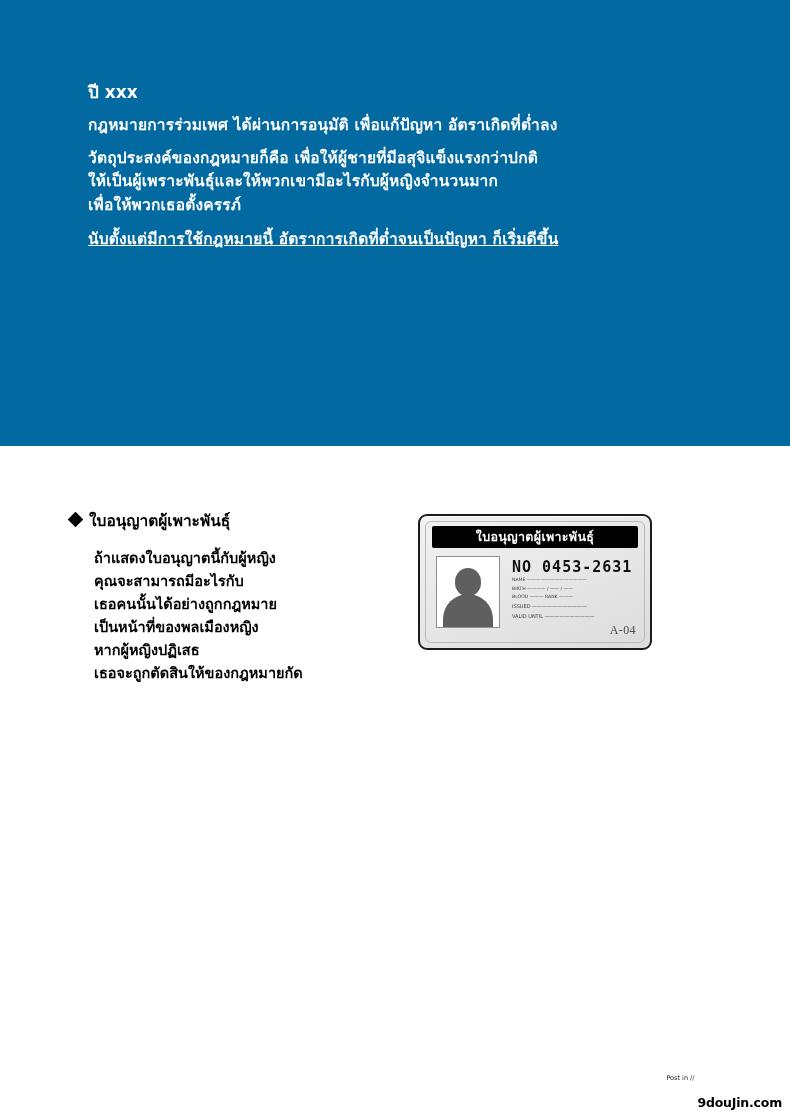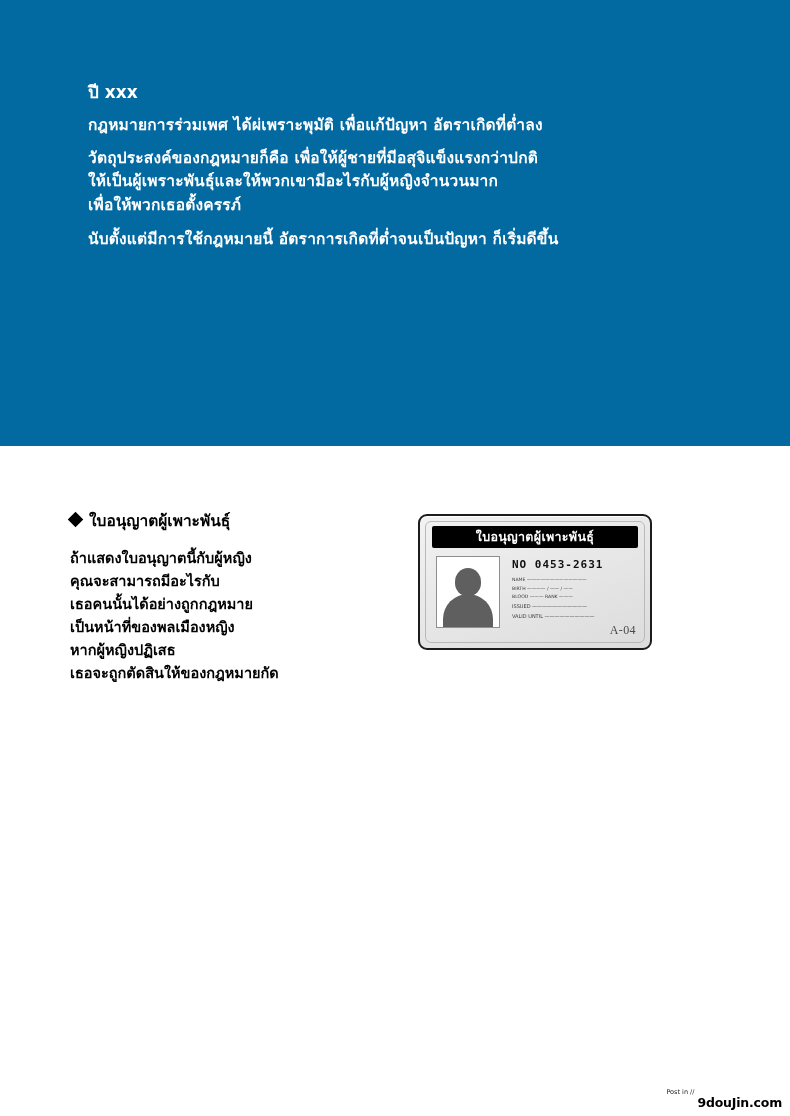--- a/index.html
+++ b/index.html
@@ -45,21 +45,21 @@
     letter-spacing: 0.2px;
     line-height: 1.52;
     white-space: nowrap;
   }
   .top-text .year {
     font-size: 17px;
     font-weight: bold;
     margin-bottom: 9px;
   }
   .top-text .gap-1 { margin-top: 9px; }
-  .top-text .gap-2 { margin-top: 11px; }
+  .top-text .gap-2 { margin-top: 11px; text-decoration: underline; }
 
   
   .panel-bottom {
     position: absolute;
     left: 0;
     top: 446px;
     width: 790px;
     height: 495px;
     background: #ffffff;
   }
@@ -83,20 +83,21 @@
     display: inline-block;
     width: 11px;
     height: 11px;
     background: #000;
     transform: rotate(45deg);
     position: relative;
     top: -1px;
     flex: 0 0 auto;
   }
   .bullet-body {
+    margin-left: 24px;
   }
   .bullet-body .bline {
     font-size: 14.5px;
     font-weight: bold;
     line-height: 1.58;
     white-space: nowrap;
   }
 
   
   .card {
@@ -163,21 +164,21 @@
     width: 50px;
     height: 36px;
     margin-left: -25px;
     background: #5f5f5f;
     border-radius: 26px 26px 0 0;
   }
   .card-id {
     position: absolute;
     left: 92px;
     top: 42px;
-    font-size: 11px;
+    font-size: 15px;
     font-weight: bold;
     color: #111;
     letter-spacing: 1px;
     font-family: "DejaVu Sans Mono", monospace;
   }
   .card-lines {
     position: absolute;
     left: 92px;
     top: 60px;
     right: 14px;
@@ -201,21 +202,21 @@
   }
 
   
   .credit {
     position: absolute;
     right: 8px;
     bottom: 6px;
     font-size: 10px;
     color: #000000;
     display: flex;
-    align-items: center;
+    align-items: flex-start;
     gap: 3px;
   }
   .credit .small {
     font-size: 6.5px;
     color: #222;
   }
   .credit .brand {
     font-weight: bold;
     font-size: 12.5px;
     letter-spacing: -0.2px;
@@ -223,21 +224,21 @@
   }
 </style>
 </head>
 <body>
 
 <div class="page">
 
   <div class="panel-top">
     <div class="top-text">
       <div class="year">ปี xxx</div>
-      <div class="line">กฎหมายการร่วมเพศ ได้ผ่เพราะพุมัติ เพื่อแก้ปัญหา อัตราเกิดที่ต่ำลง</div>
+      <div class="line">กฎหมายการร่วมเพศ ได้ผ่านการอนุมัติ เพื่อแก้ปัญหา อัตราเกิดที่ต่ำลง</div>
       <div class="line gap-1">วัตถุประสงค์ของกฎหมายก็คือ เพื่อให้ผู้ชายที่มีอสุจิแข็งแรงกว่าปกติ</div>
       <div class="line">ให้เป็นผู้เพราะพันธุ์และให้พวกเขามีอะไรกับผู้หญิงจำนวนมาก</div>
       <div class="line">เพื่อให้พวกเธอตั้งครรภ์</div>
       <div class="line gap-2">นับตั้งแต่มีการใช้กฎหมายนี้ อัตราการเกิดที่ต่ำจนเป็นปัญหา ก็เริ่มดีขึ้น</div>
     </div>
   </div>
 
   <div class="panel-bottom">
 
     <div class="bullet-block">

